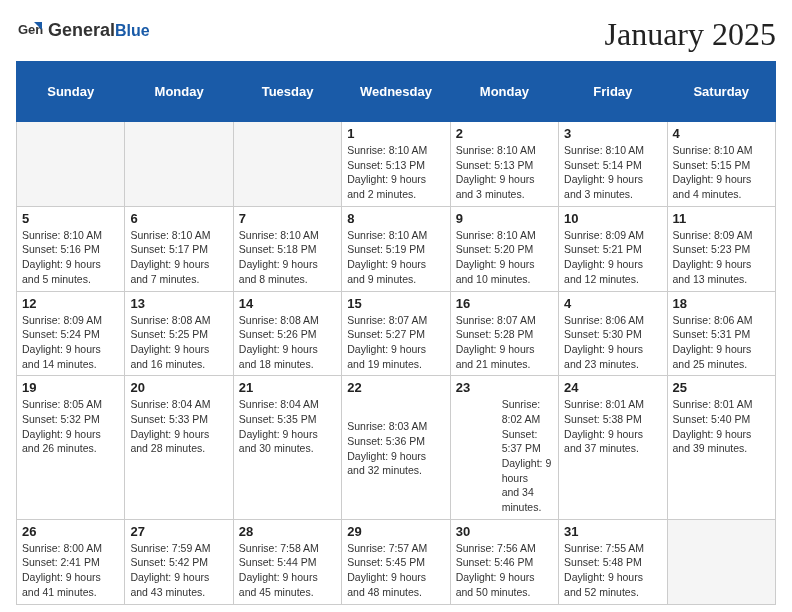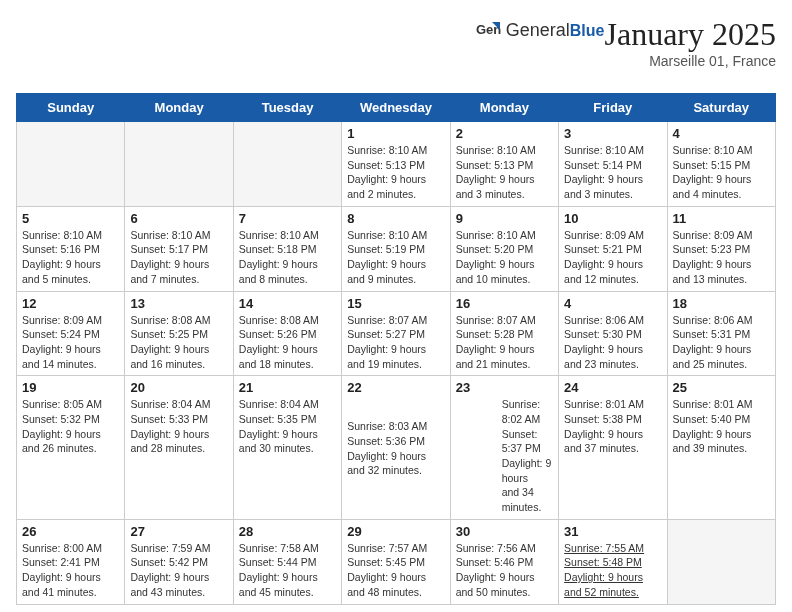--- a/index.html
+++ b/index.html
@@ -5,32 +5,32 @@
     * { box-sizing: border-box; margin: 0; padding: 0; }
     body {
       font-family: Arial, sans-serif;
       background: #fff;
       width: 792px;
       min-height: 612px;
       padding: 16px;
     }
     .header {
       display: flex;
-      justify-content: flex-end;
+      justify-content: space-between;
       align-items: flex-start;
-      margin-bottom: 24px;
+      margin-bottom: 8px;
     }
     .logo {
       display: flex;
       align-items: center;
       gap: 4px;
     }
     .logo-text-general {
       font-size: 18px;
-      font-weight: normal;
+      font-weight: bold;
       color: #333;
     }
     .logo-text-blue {
       font-size: 16px;
       font-weight: bold;
       color: #1a5ba8;
     }
     .logo-icon {
       width: 28px;
       height: 28px;
@@ -50,21 +50,21 @@
     }
     .calendar {
       width: 100%;
       border-collapse: collapse;
       border: 1px solid #ccc;
     }
     .calendar th {
       background-color: #1a5ba8;
       color: #fff;
       text-align: center;
-      padding: 6px 4px;
+      padding: 22px 4px;
       font-size: 13px;
       font-weight: bold;
       border: 1px solid #1a5ba8;
     }
     .calendar td {
       border: 1px solid #ccc;
       vertical-align: top;
       padding: 4px 5px;
       width: 108px;
       min-height: 80px;
@@ -95,21 +95,20 @@
     <svg class="logo-icon" viewBox="0 0 28 28">
       <text x="2" y="18" font-size="13" font-weight="bold" fill="#333">Gen</text>
       <polygon points="18,6 26,6 26,14" fill="#1a5ba8"></polygon>
     </svg>
     <div>
       <span class="logo-text-general">General</span><span class="logo-text-blue">Blue</span>
     </div>
   </div>
   <div class="title-block">
     <div class="month-title">January 2025</div>
-    <div class="location-title">Marseille 01, France</div>
   </div>
 </div>
 
 <table class="calendar">
   <thead>
     <tr>
     <th>Sunday</th>
         <th>Monday</th>
         <th>Tuesday</th>
         <th>Wednesday</th>
@@ -336,21 +335,21 @@
         </td>
         <td>
           <div class="day-number">30</div>
           <div class="day-info" style="white-space: pre-line;">Sunrise: 7:56 AM
 Sunset: 5:46 PM
 Daylight: 9 hours
 and 50 minutes.</div>
         </td>
         <td>
           <div class="day-number">31</div>
-          <div class="day-info" style="white-space: pre-line; text-decoration: underline;">Sunrise: 7:55 AM
+          <div class="day-info" style="white-space: pre-line;">Sunrise: 7:55 AM
 Sunset: 5:48 PM
 Daylight: 9 hours
 and 52 minutes.</div>
         </td>
         <td class="empty"></td>
       </tr>
     </tbody>
 </table>
 
 </body></html>

